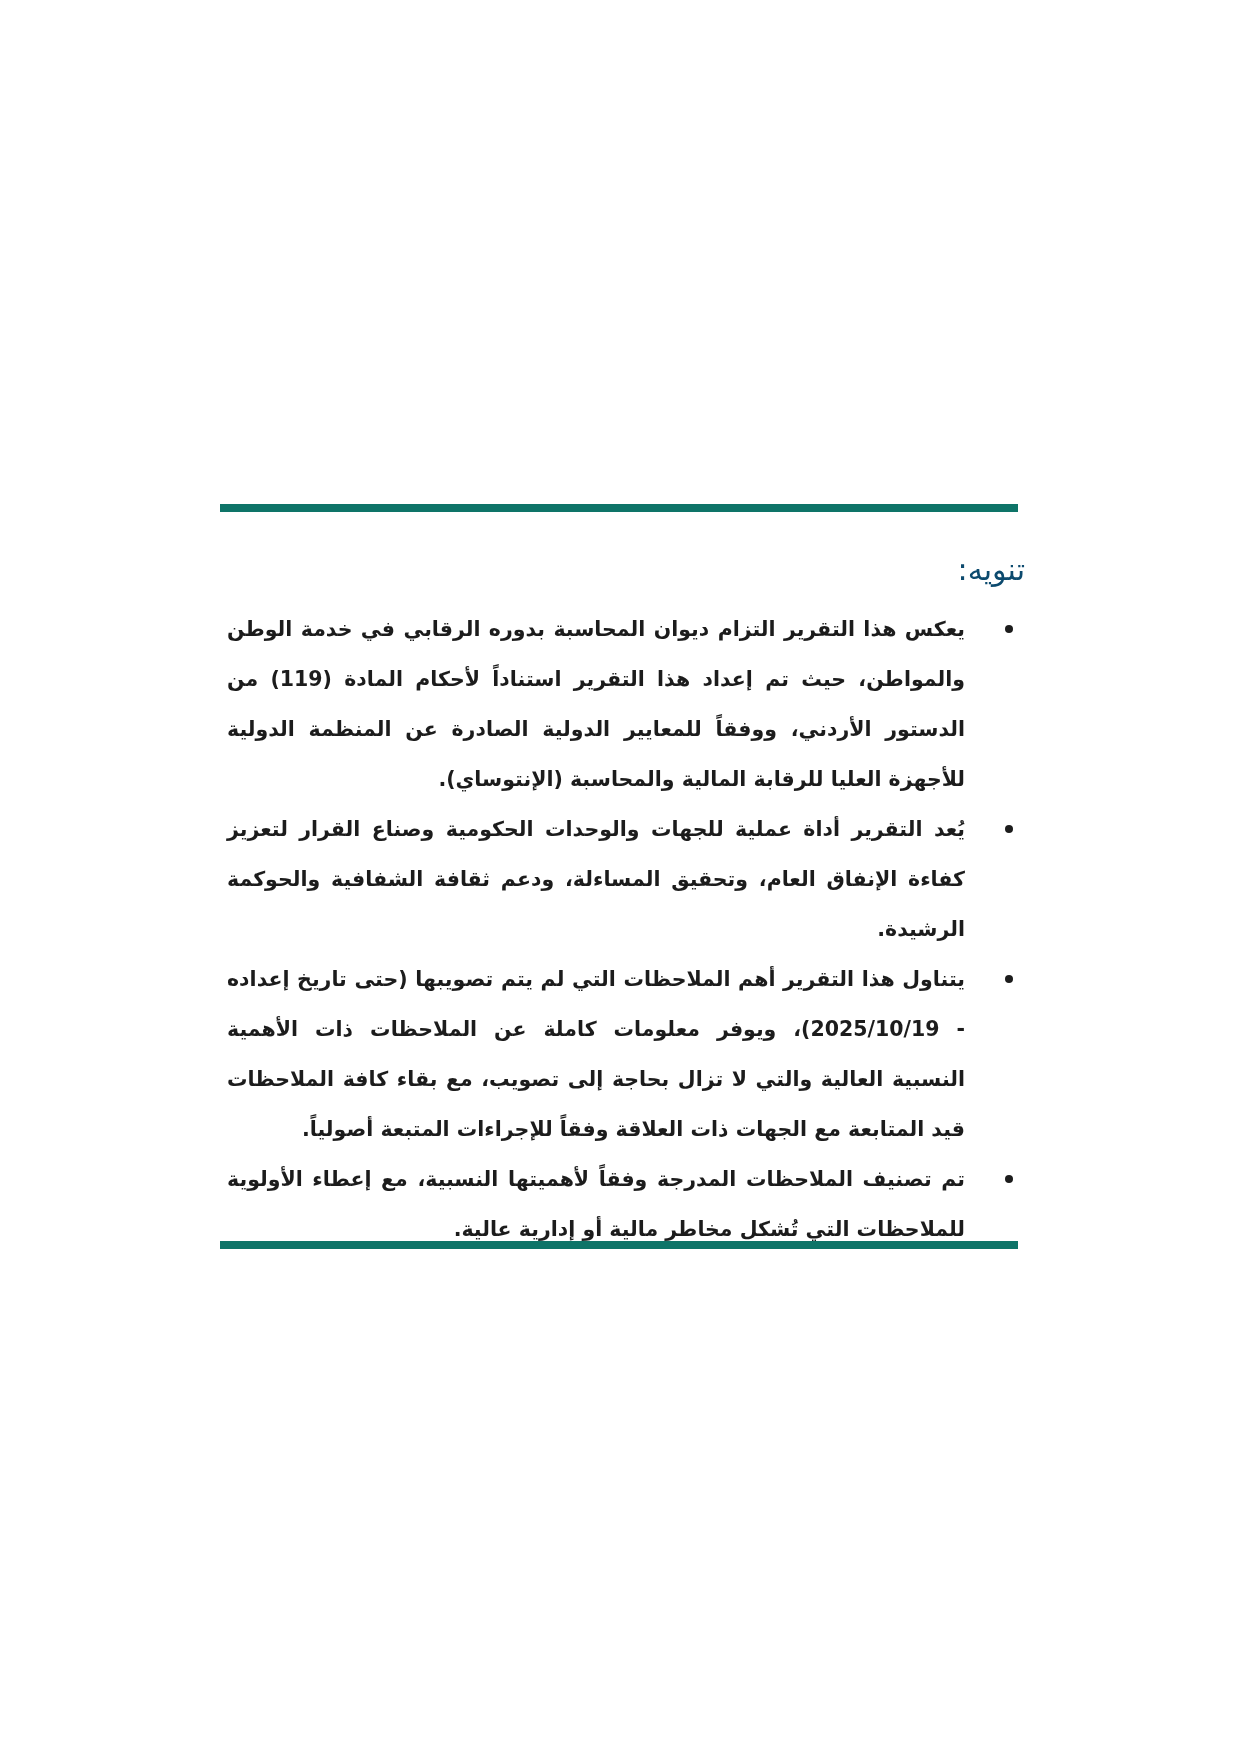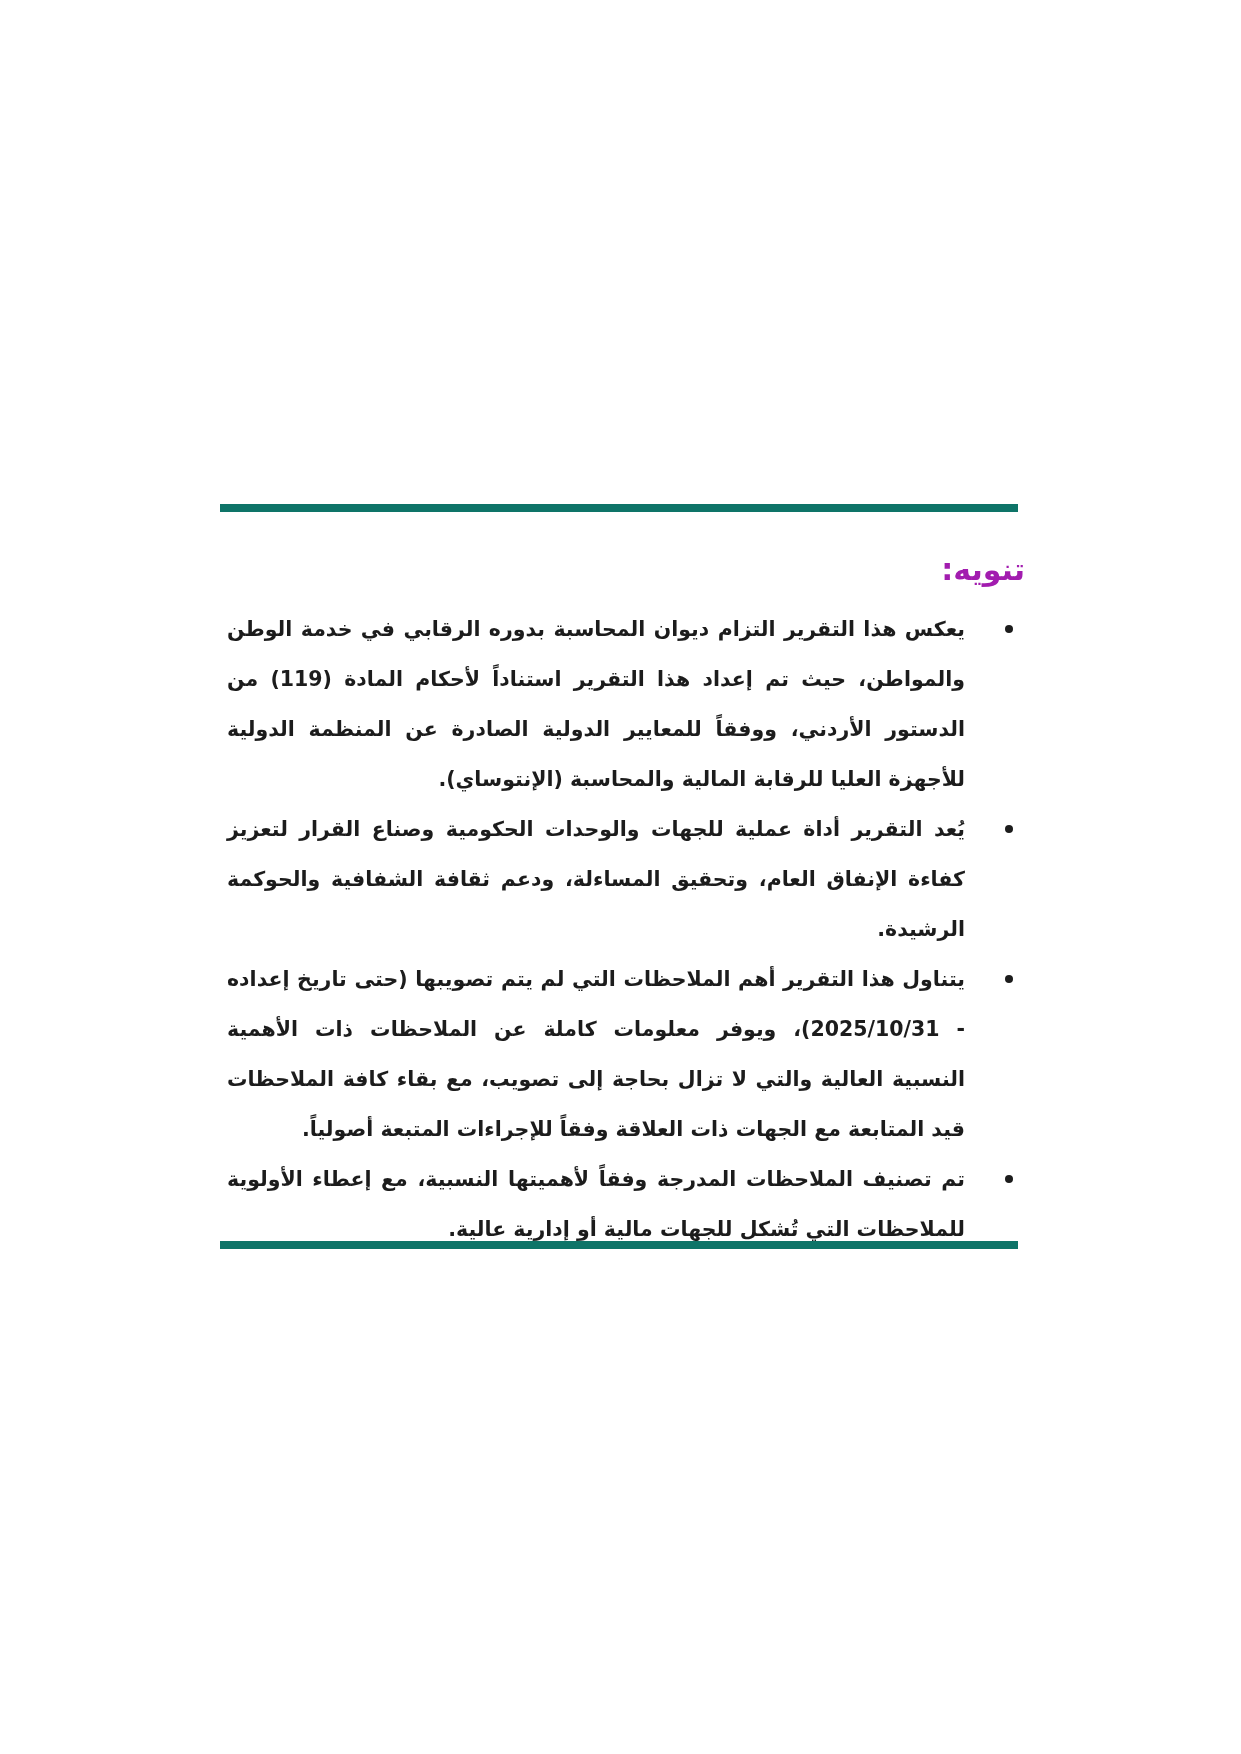--- a/index.html
+++ b/index.html
@@ -28,22 +28,22 @@
       position: absolute;
       left: 215px;
       top: 548px;
       width: 810px;
       direction: rtl;
       text-align: right;
       color: #1c1c1c;
     }
     .notice-title {
       font-size: 30px;
-      font-weight: bold;
-      color: #a21caf;
+      font-weight: normal;
+      color: #0c4a6e;
       margin: 0 0 10px 0;
       line-height: 44px;
     }
     .notice-list {
       list-style: none;
       margin: 12px;
       padding: 0;
     }
     .notice-item {
       position: relative;
@@ -75,22 +75,22 @@
     <li class="notice-item">
       <span class="bullet"></span>
       <span>يعكس هذا التقرير التزام ديوان المحاسبة بدوره الرقابي في خدمة الوطن والمواطن، حيث تم إعداد هذا التقرير استناداً لأحكام المادة (119) من الدستور الأردني، ووفقاً للمعايير الدولية الصادرة عن المنظمة الدولية للأجهزة العليا للرقابة المالية والمحاسبة (الإنتوساي).</span>
     </li>
     <li class="notice-item">
       <span class="bullet"></span>
       <span>يُعد التقرير أداة عملية للجهات والوحدات الحكومية وصناع القرار لتعزيز كفاءة الإنفاق العام، وتحقيق المساءلة، ودعم ثقافة الشفافية والحوكمة الرشيدة.</span>
     </li>
     <li class="notice-item">
       <span class="bullet"></span>
-      <span>يتناول هذا التقرير أهم الملاحظات التي لم يتم تصويبها (حتى تاريخ إعداده - 2025/10/31)، ويوفر معلومات كاملة عن الملاحظات ذات الأهمية النسبية العالية والتي لا تزال بحاجة إلى تصويب، مع بقاء كافة الملاحظات قيد المتابعة مع الجهات ذات العلاقة وفقاً للإجراءات المتبعة أصولياً.</span>
+      <span>يتناول هذا التقرير أهم الملاحظات التي لم يتم تصويبها (حتى تاريخ إعداده - 2025/10/19)، ويوفر معلومات كاملة عن الملاحظات ذات الأهمية النسبية العالية والتي لا تزال بحاجة إلى تصويب، مع بقاء كافة الملاحظات قيد المتابعة مع الجهات ذات العلاقة وفقاً للإجراءات المتبعة أصولياً.</span>
     </li>
     <li class="notice-item">
       <span class="bullet"></span>
-      <span>تم تصنيف الملاحظات المدرجة وفقاً لأهميتها النسبية، مع إعطاء الأولوية للملاحظات التي تُشكل للجهات مالية أو إدارية عالية.</span>
+      <span>تم تصنيف الملاحظات المدرجة وفقاً لأهميتها النسبية، مع إعطاء الأولوية للملاحظات التي تُشكل مخاطر مالية أو إدارية عالية.</span>
     </li>
   </ul>
 </section>
 
 <div class="rule bottom"></div>
 
 </body></html>

